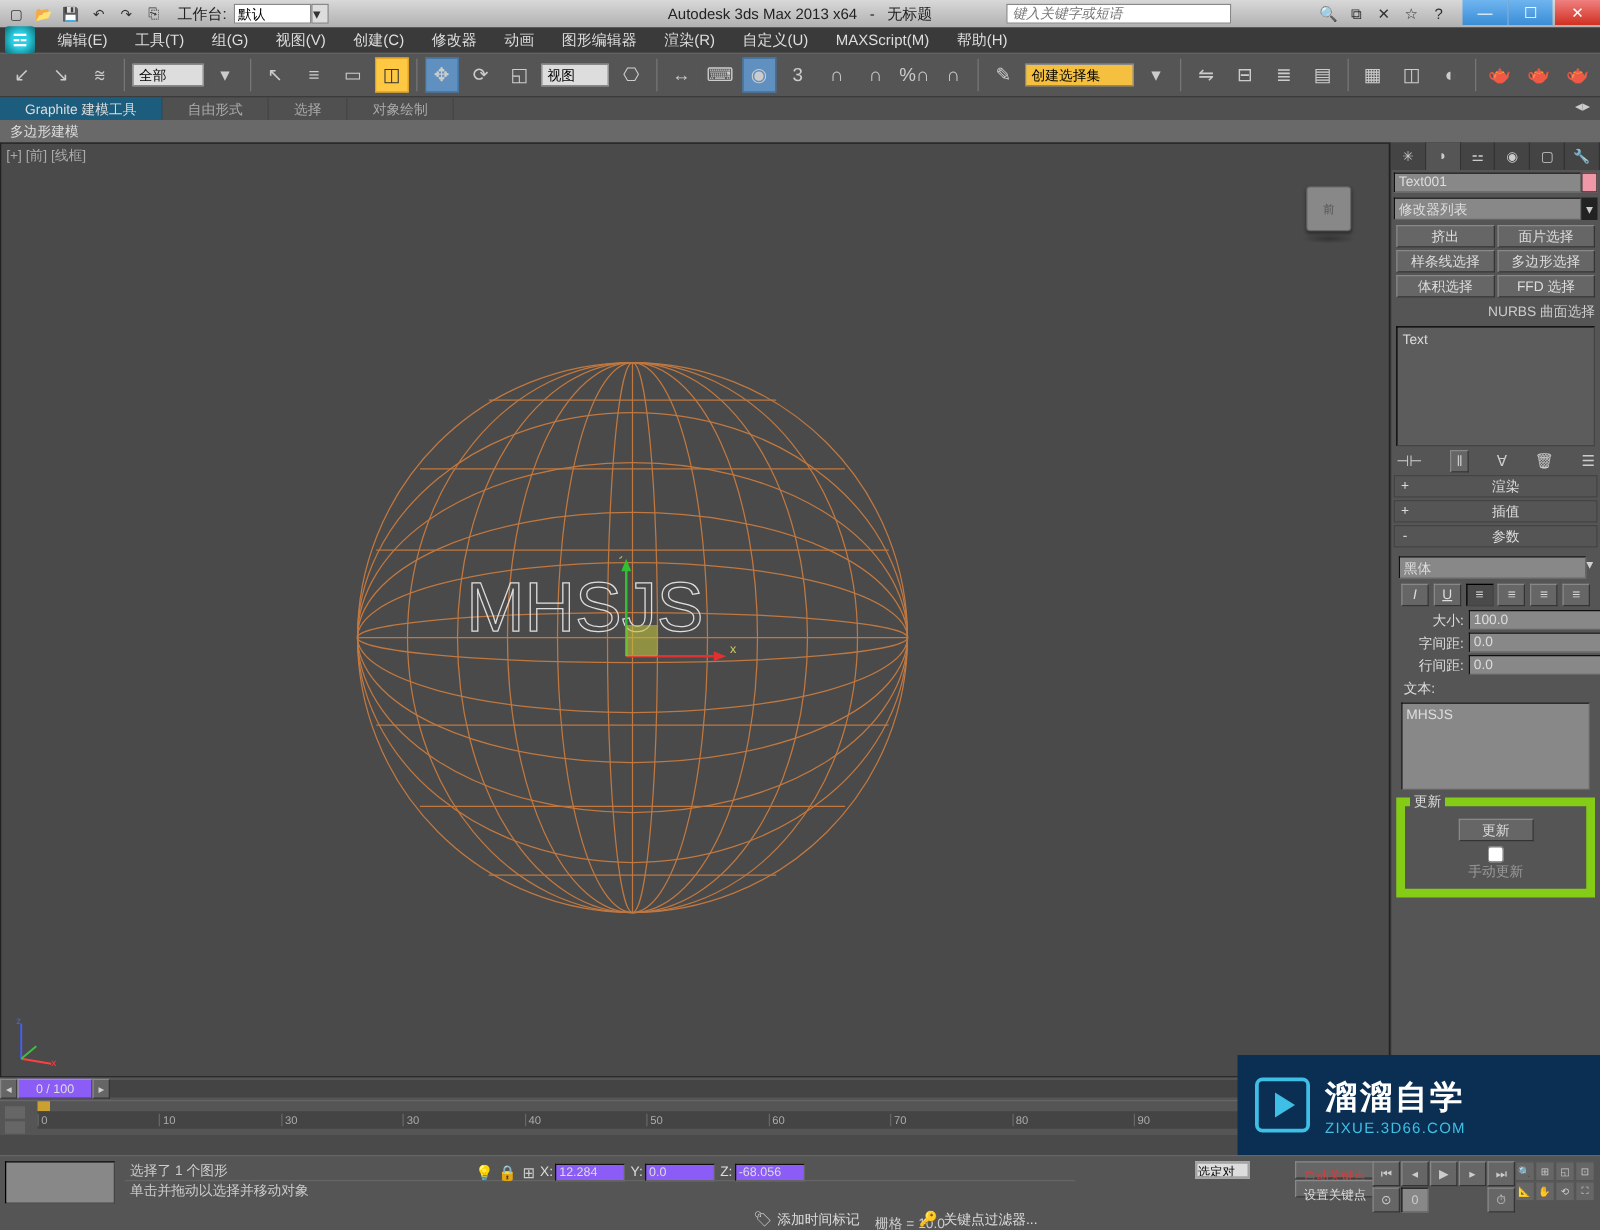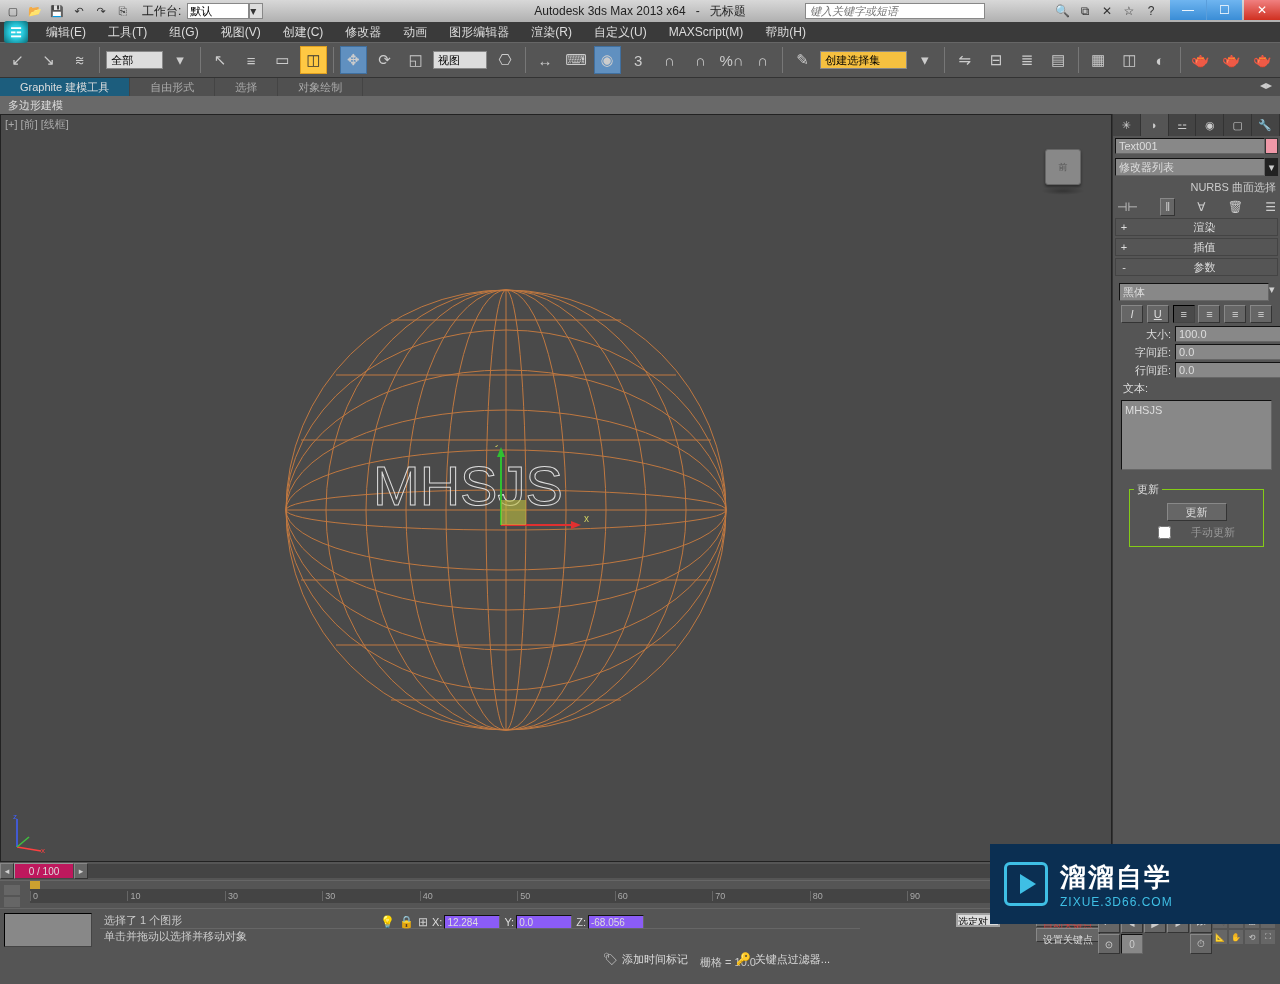--- a/index.html
+++ b/index.html
@@ -74,38 +74,38 @@
 .font-dd input { flex: 1; background: #888; border: 1px inset #666; color: #ddd; padding: 0 3px; font-size: 11px; }
 .text-fmt-row { display: flex; gap: 2px; padding: 2px 4px; justify-content: space-between; }
 .fmt-btn { width: 22px; height: 18px; background: #666; border: 1px outset #888; color: #ddd; display: flex; align-items: center; justify-content: center; font-size: 11px; }
 .fmt-btn.active { background: #4a4a4a; border: 1px inset #444; }
 .param-row { display: flex; align-items: center; padding: 1px 4px; gap: 4px; }
 .param-row label { flex: 0 0 50px; text-align: right; color: #ddd; }
 .param-row .spinner { flex: 1; height: 16px; display: flex; }
 .param-row .spinner input { flex: 1; background: #888; border: 1px inset #666; color: #ddd; padding: 0 3px; font-size: 11px; }
 .text-label { padding: 2px 6px; color: #ddd; }
 .text-area { margin: 2px 4px; height: 70px; background: #888; border: 1px inset #666; color: #ddd; padding: 3px; font-size: 11px; }
-.update-section { border: 1px solid #84cc16; margin: 12px; padding: 4px; }
+.update-section { border: 7px solid #84cc16; margin: 0; padding: 4px; }
 .update-section legend { color: #ddd; font-size: 11px; padding: 0 3px; }
 .update-btn { width: 60px; height: 18px; margin: 2px auto; display: block; background: #666; border: 1px outset #888; color: #ddd; font-size: 11px; }
-.manual-chk { display: flex; align-items: center; justify-content: center; gap: 20px; padding: 2px; color: #999; }
+.manual-chk { display: flex; align-items: center; justify-content: center; gap: 0; padding: 2px; color: #999; flex-direction: column; }
 
 .time-slider-row { position: absolute; bottom: 104px; left: 0; right: 168px; height: 18px; background: #555; display: flex; align-items: center; }
 .time-slider-row .ts-btn { width: 14px; height: 16px; background: #666; border: 1px outset #888; font-size: 9px; display: flex; align-items: center; justify-content: center; }
-.time-slider-row .ts-handle { width: 60px; height: 16px; background: #be185d; border: 1px outset #999; color: #ddd; font-size: 10px; display: flex; align-items: center; justify-content: center; }
+.time-slider-row .ts-handle { width: 60px; height: 16px; background: #8b5cf6; border: 1px outset #999; color: #ddd; font-size: 10px; display: flex; align-items: center; justify-content: center; }
 .time-slider-row .ts-track { flex: 1; height: 14px; background: #444; }
 
 .track-bar { position: absolute; bottom: 76px; left: 0; right: 168px; height: 28px; background: #555; border-top: 1px solid #666; }
 .track-bar .tb-icons { position: absolute; left: 4px; top: 4px; display: flex; flex-direction: column; gap: 2px; }
 .track-bar .tb-icons span { width: 16px; height: 10px; background: #666; }
 .track-bar .tb-ruler { position: absolute; left: 30px; right: 10px; top: 8px; height: 14px; background: #444; display: flex; align-items: center; }
 .track-bar .tb-ruler .tick { flex: 1; color: #aaa; font-size: 9px; text-align: left; border-left: 1px solid #666; padding-left: 2px; }
 .track-bar .tb-marker { position: absolute; left: 30px; top: 0; width: 10px; height: 8px; background: #cca030; }
 
-.status-row { position: absolute; bottom: 0; left: 0; right: 0; height: 76px; background: #555; border-top: 1px solid #666; }
+.status-row { position: absolute; bottom: 0; left: 0; right: 0; height: 60px; background: #555; border-top: 1px solid #666; }
 .status-row .mini-vp { position: absolute; left: 4px; top: 4px; width: 88px; height: 34px; background: #888; border: 1px inset #444; }
 .status-row .status-text { position: absolute; left: 100px; top: 4px; right: 420px; }
 .status-row .status-text div { height: 16px; color: #ccc; padding-left: 4px; font-size: 11px; }
 .status-row .status-text .line1 { border-bottom: 1px solid #666; }
 .status-row .coords { position: absolute; left: 380px; top: 6px; display: flex; gap: 4px; align-items: center; }
 .status-row .coord-grp { display: flex; align-items: center; gap: 2px; }
 .status-row .coord-grp label { color: #ddd; font-size: 11px; }
 .status-row .coord-grp input { width: 56px; height: 14px; background: #8b5cf6; border: 1px inset #666; color: #ddd; font-size: 10px; padding: 0 2px; }
 .status-row .grid-txt { position: absolute; left: 700px; top: 8px; color: #ccc; font-size: 11px; margin-top: 38px; }
 .status-row .key-controls { position: absolute; right: 180px; top: 4px; display: flex; flex-direction: column; gap: 1px; }
@@ -289,21 +289,32 @@
       <div class="cmd-tab">🔧</div>
     </div>
     <div class="obj-name-row">
       <input value="Text001" style="">
       <div class="obj-color"></div>
     </div>
     <div class="mod-dd">
       <input value="修改器列表" style="">
       <div class="dd-btn">▾</div>
     </div>
+    <div class="mod-btn-grid">
+      <div class="mod-btn">挤出</div>
+      <div class="mod-btn">面片选择</div>
+      <div class="mod-btn">样条线选择</div>
+      <div class="mod-btn">多边形选择</div>
+      <div class="mod-btn">体积选择</div>
+      <div class="mod-btn">FFD 选择</div>
+    </div>
     <div class="mod-nurbs">NURBS 曲面选择</div>
+    <div class="mod-stack">
+      <span>Text</span>
+    </div>
     <div class="mod-stack-tools">
       <span>⊣⊢</span>
       <span style="background:#666;padding:1px 4px;border:1px outset #888">‖</span>
       <span>∀</span>
       <span>🗑</span>
       <span>☰</span>
     </div>
 
     <div class="rollout-header">
       <span class="roll-toggle">+</span>

